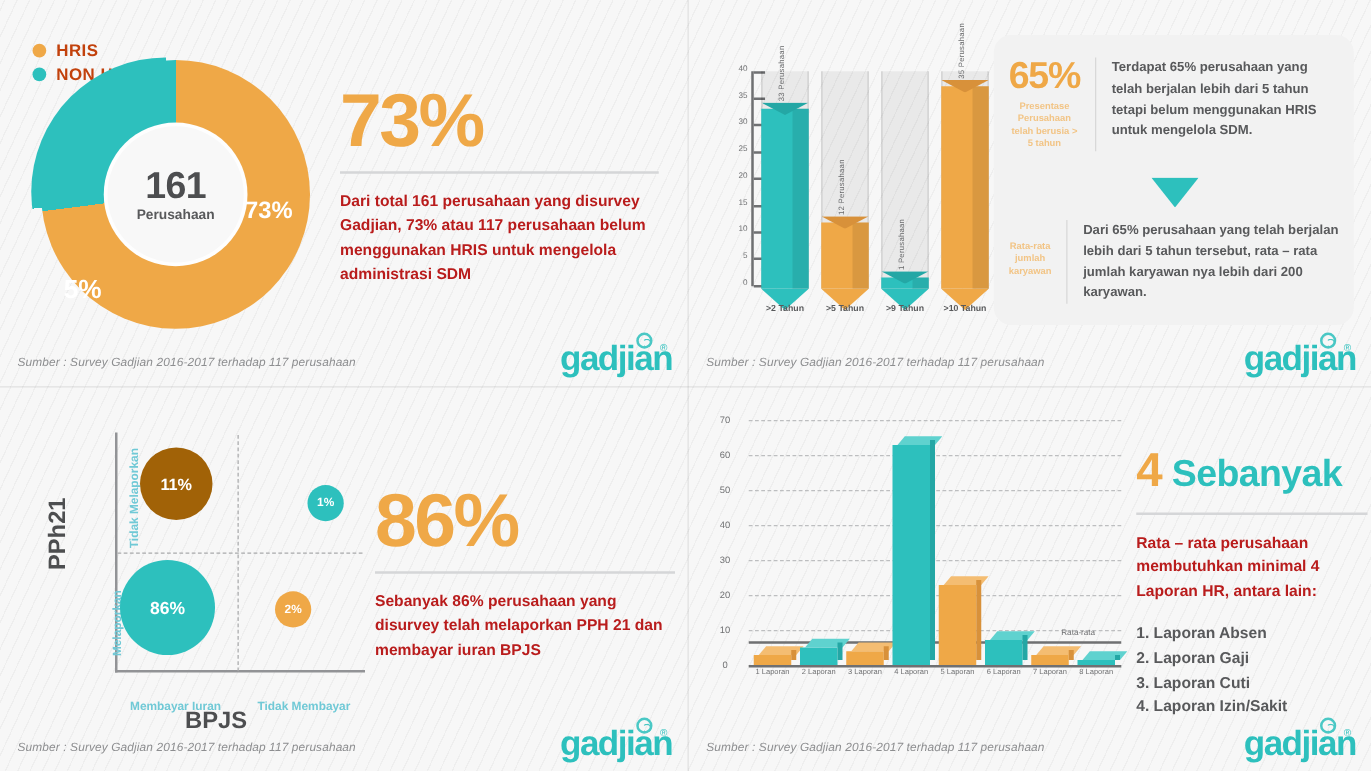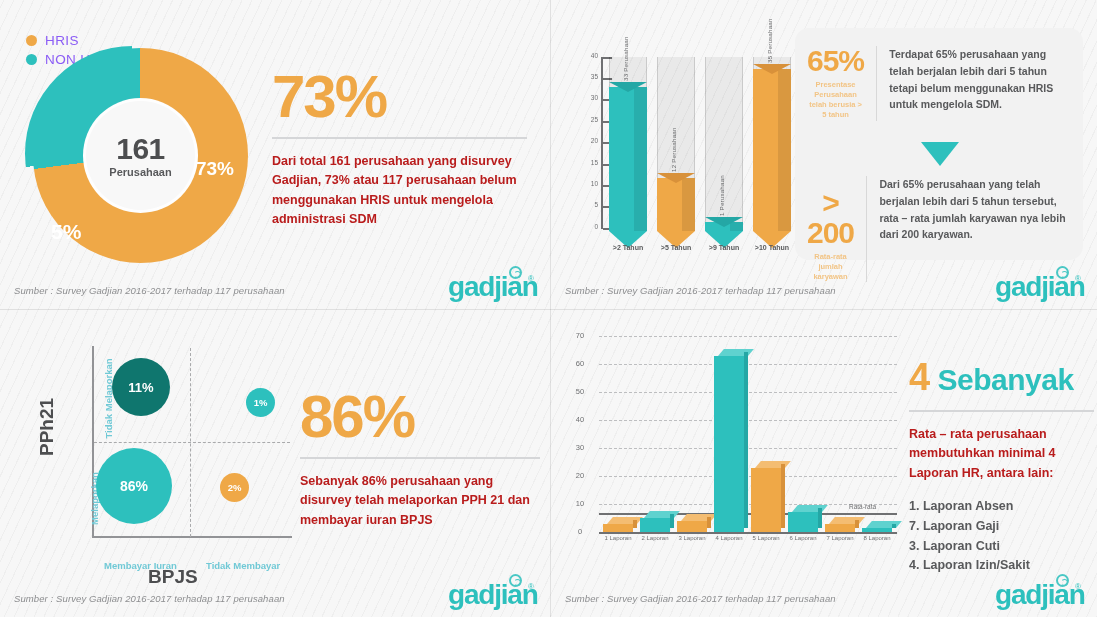--- a/index.html
+++ b/index.html
@@ -56,21 +56,21 @@
     font-size:60px; font-weight:bold; color:#efa847;
     letter-spacing:-2px; line-height:.95;
   }
   .rule { height:2px; background:#d5d6d8; margin:12px 0 13px 0; }
   .body-txt { font-size:12.5px; line-height:1.55; color:#b91c1c; font-weight:bold; }
 
   
   .legend { position:absolute; left:26px; top:33px; }
   .legend-row { display:flex; align-items:center; margin-bottom:4px; }
   .legend-dot { width:11px; height:11px; border-radius:50%; margin-right:8px; }
-  .legend-label { font-size:13.5px; font-weight:normal; color:#8b5cf6; letter-spacing:.4px; }
+  .legend-label { font-size:13.5px; font-weight:bold; color:#c2410c; letter-spacing:.4px; }
 
   .donut-wrap { position:absolute; left:33px; top:48px; width:215px; height:215px; }
   .donut {
     position:absolute; inset:0; border-radius:50%;
     background:conic-gradient(from 0deg, #efa847 0deg 262.8deg, #2dc0bd 262.8deg 360deg);
   }
   .donut-slice-pop {
     position:absolute; left:-8px; top:-2px; width:215px; height:215px; border-radius:50%;
     background:conic-gradient(from 0deg, rgba(0,0,0,0) 0deg 262.8deg, #2dc0bd 262.8deg 360deg);
   }
@@ -309,21 +309,20 @@
           <div class="c">Presentase Perusahaan telah berusia &gt; 5 tahun</div>
         </div>
         <div class="vl"></div>
         <div class="txt">Terdapat 65% perusahaan yang telah berjalan lebih dari 5 tahun tetapi belum menggunakan HRIS untuk mengelola SDM.</div>
       </div>
 
       <div class="arrow-down"></div>
 
       <div class="row" style="left:12px; top:148px; width:264px;">
         <div class="kpi" style="padding-top:12px">
-          <div class="v">&gt; 200</div>
           <div class="c">Rata-rata jumlah karyawan</div>
         </div>
         <div class="vl"></div>
         <div class="txt">Dari 65% perusahaan yang telah berjalan lebih dari 5 tahun tersebut, rata – rata jumlah karyawan nya lebih dari 200 karyawan.</div>
       </div>
     </div>
 
     <div class="source">Sumber : Survey Gadjian 2016-2017 terhadap 117 perusahaan</div>
     <div class="logo">
       <span class="mark"></span>
@@ -342,21 +341,21 @@
 
       <div class="axis-title-y">PPh21</div>
       <div class="axis-title-x">BPJS</div>
 
       <div class="sub-y" style="top:55px; transform-origin:center; transform:rotate(-90deg) translateX(0)">Tidak Melaporkan</div>
       <div class="sub-y" style="top:155px; transform-origin:center; transform:rotate(-90deg) translateX(0)">Melaporkan</div>
 
       <div class="sub-x" style="left:74px">Membayar Iuran</div>
       <div class="sub-x" style="left:176px">Tidak Membayar</div>
 
-      <div class="bub" style="left:82px; top:20px; width:58px; height:58px; background:#0f766e; font-size:13px;">
+      <div class="bub" style="left:82px; top:20px; width:58px; height:58px; background:#a16207; font-size:13px;">
         <span>11%</span>
       </div>
       <div class="bub" style="left:216px; top:50px; width:29px; height:29px; background:#2dc0bd; font-size:9.5px;">
         <span>1%</span>
       </div>
       <div class="bub" style="left:66px; top:110px; width:76px; height:76px; background:#2dc0bd; font-size:14px;">
         <span>86%</span>
       </div>
       <div class="bub" style="left:190px; top:135px; width:29px; height:29px; background:#efa847; font-size:9.5px;">
         <span>2%</span>
@@ -454,21 +453,21 @@
 
     <div class="br-text">
       <div class="br-head">
         <span class="n">4</span>
         <span class="w">Sebanyak</span>
       </div>
       <div class="rule" style="margin:14px 0 13px 0;"></div>
       <div class="body-txt">Rata – rata perusahaan membutuhkan minimal 4 Laporan HR, antara lain:</div>
       <div class="br-list">
         <div>1. Laporan Absen</div>
-        <div>7. Laporan Gaji</div>
+        <div>2. Laporan Gaji</div>
         <div>3. Laporan Cuti</div>
         <div>4. Laporan Izin/Sakit</div>
       </div>
     </div>
 
     <div class="source">Sumber : Survey Gadjian 2016-2017 terhadap 117 perusahaan</div>
     <div class="logo">
       <span class="mark"></span>
       <span class="word">gadjian</span>
       <span class="tm">®</span>

